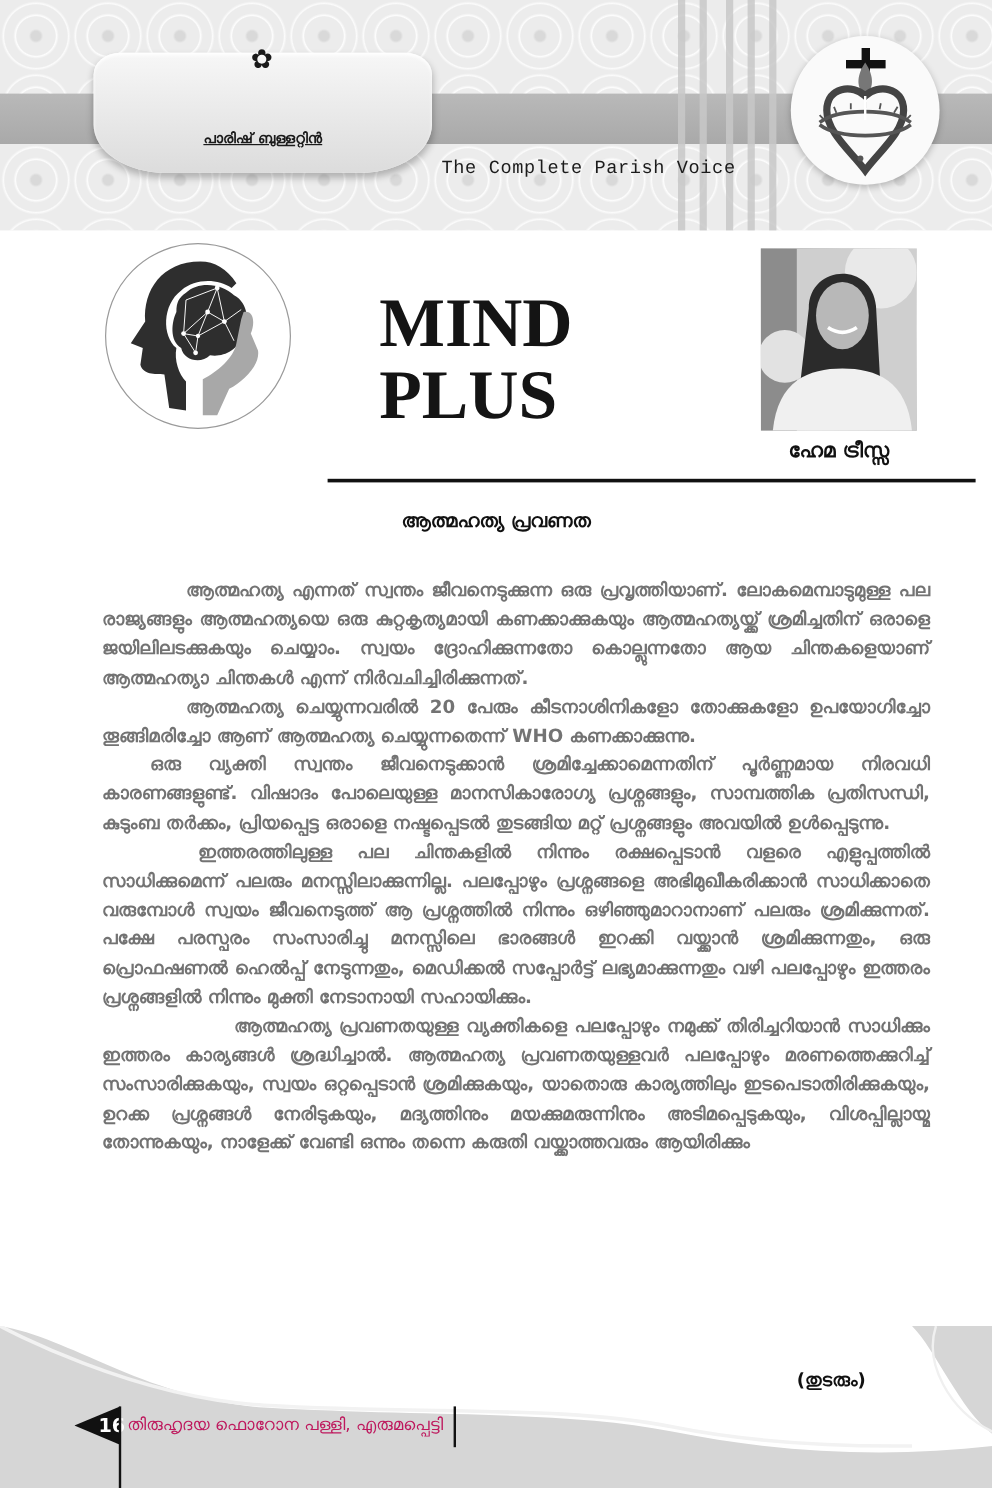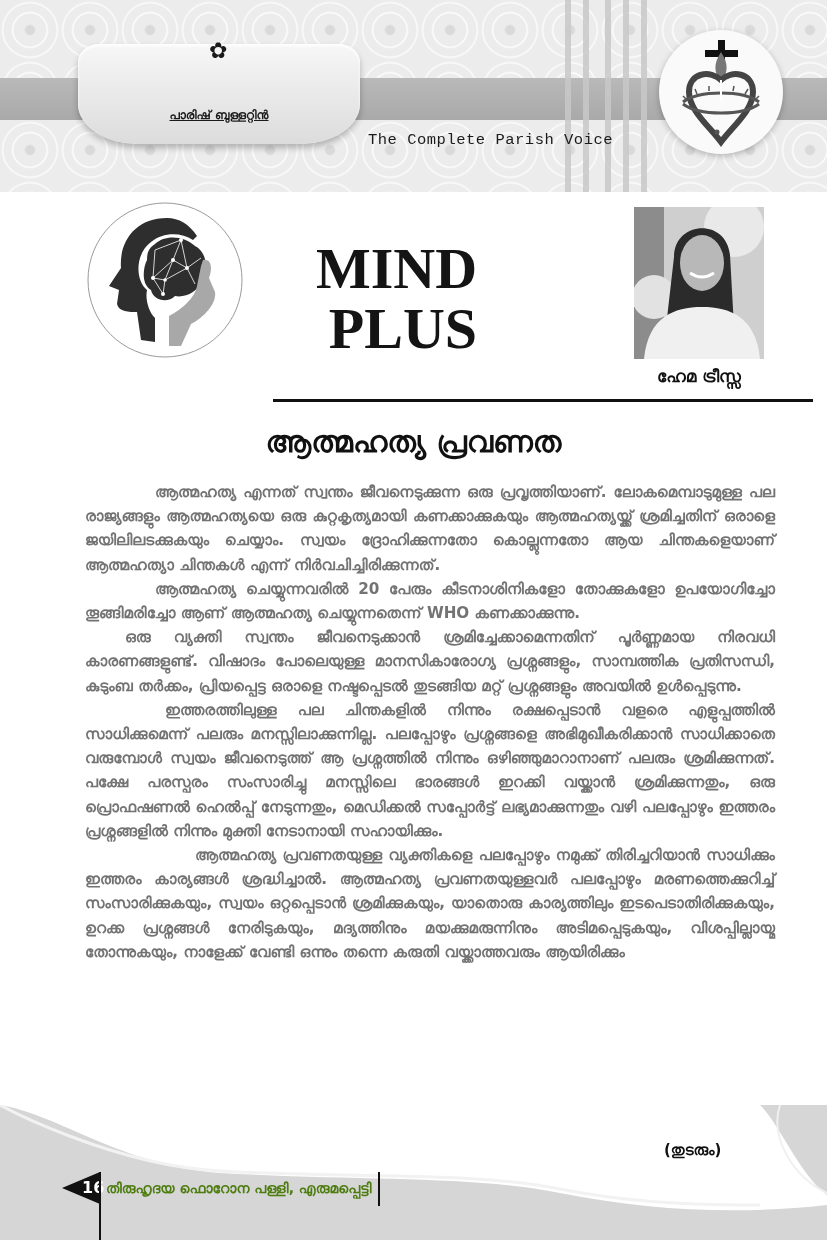--- a/index.html
+++ b/index.html
@@ -55,36 +55,36 @@
   .emblem svg { position: absolute; left: 0; top: 0; }
 
   
   .brain-logo { position: absolute; left: 85px; top: 200px; width: 160px; height: 160px; }
   .mind-plus {
     position: absolute; left: 316px; top: 240px;
     font-family: "Liberation Serif", serif; font-weight: bold; font-size: 58px; line-height: 58px; color: #141414;
     letter-spacing: 0px;
   }
   .mind-plus div { height: 60px; }
-  .mind-plus .line2 { margin-top: 0px; text-align: right; }
+  .mind-plus .line2 { margin-top: 0px; }
   .author-photo {
     position: absolute; left: 634px; top: 207px; width: 130px; height: 152px;
     background: linear-gradient(135deg, #8a8a8a 0%, #cfcfcf 40%, #e8e8e8 70%, #bdbdbd 100%);
     overflow: hidden;
   }
   .author-name {
     position: absolute; left: 634px; top: 366px; width: 130px; text-align: center;
     font-weight: bold; font-size: 17px; color: #111;
   }
   .title-rule { position: absolute; left: 273px; top: 399px; width: 540px; height: 3px; background: #111; }
 
   
   .article-title {
     position: absolute; left: 0; top: 424px; width: 827px; text-align: center;
-    font-weight: bold; font-size: 30px; color: #111;
+    font-weight: bold; font-size: 16px; color: #111;
   }
   .article-body {
     position: absolute; left: 85px; top: 480px; width: 690px;
     font-weight: bold; font-size: 15.2px; line-height: 24.2px; color: #737373;
     text-align: justify;
   }
   .article-body p { margin: 0; text-indent: 70px; }
   .article-body p.indent-sm { text-indent: 40px; }
   .article-body p.indent-lg { text-indent: 80px; }
   .article-body p.indent-xl { text-indent: 110px; }
@@ -96,21 +96,21 @@
   
   .footer-wave { position: absolute; left: 0; top: 1105px; width: 827px; height: 135px; }
   .page-tab {
     position: absolute; left: 62px; top: 1172px; width: 40px; height: 32px;
   }
   .page-number {
     position: absolute; left: 82px; top: 1178px; font-weight: bold; font-size: 16px; color: #fff;
   }
   .footer-vline { position: absolute; left: 99px; top: 1172px; width: 2px; height: 68px; background: #111; }
   .footer-text {
-    position: absolute; left: 106px; top: 1180px; font-weight: bold; font-size: 14px; color: #4d7c0f;
+    position: absolute; left: 106px; top: 1180px; font-weight: normal; font-size: 14px; color: #be185d;
   }
   .footer-end-bar { position: absolute; left: 378px; top: 1172px; width: 2px; height: 34px; background: #111; }
 </style>
 </head>
 <body>
 
 <div class="header">
   <div class="header-band"></div>
   <div class="header-stripes">
     <span style="left:0px"></span>

